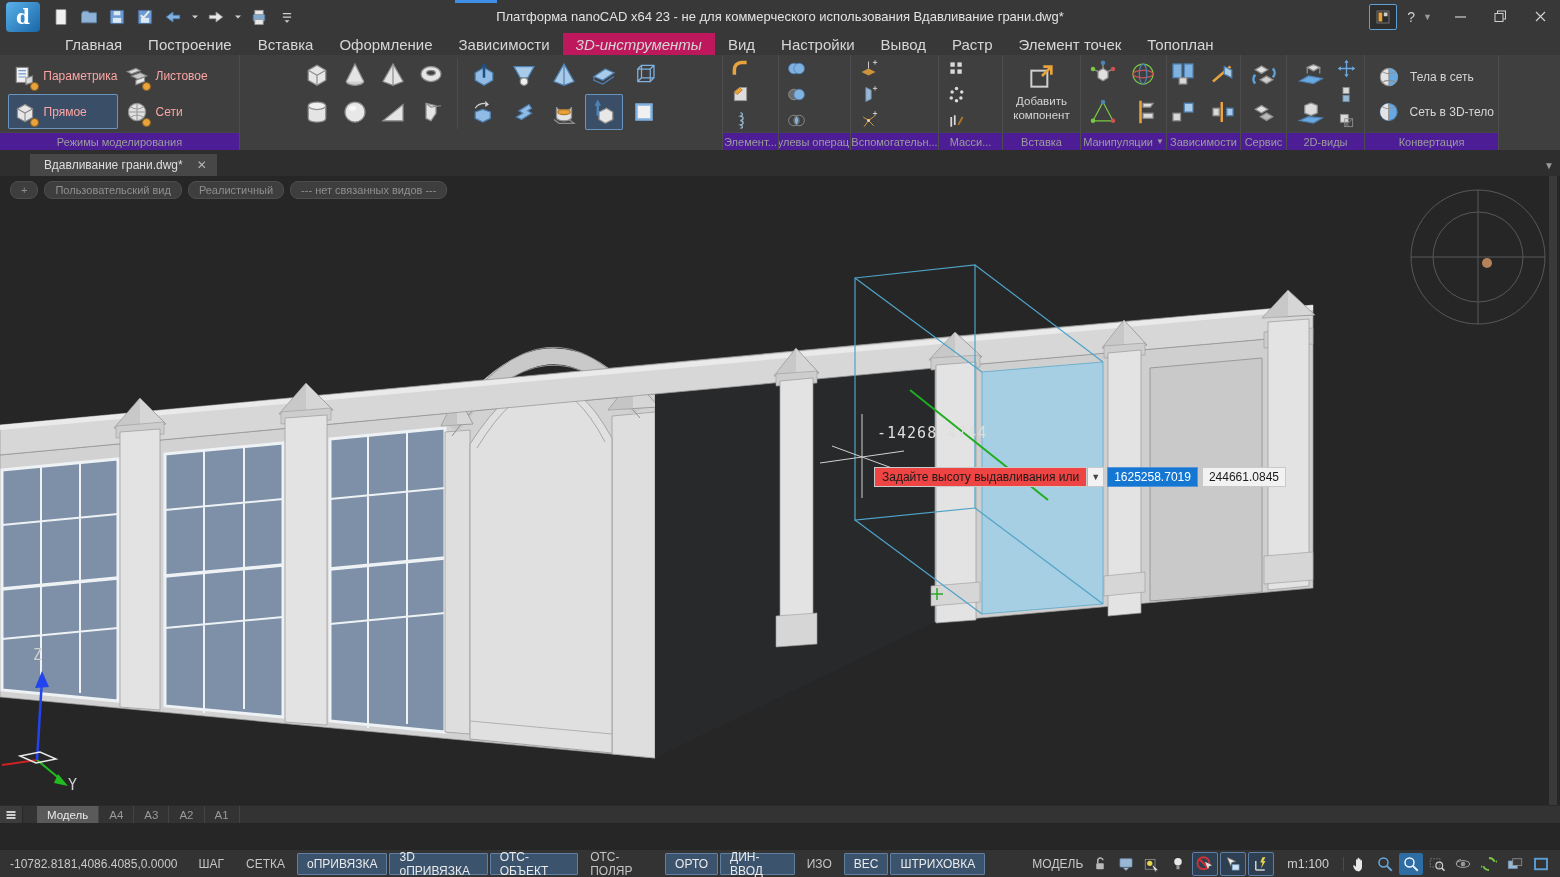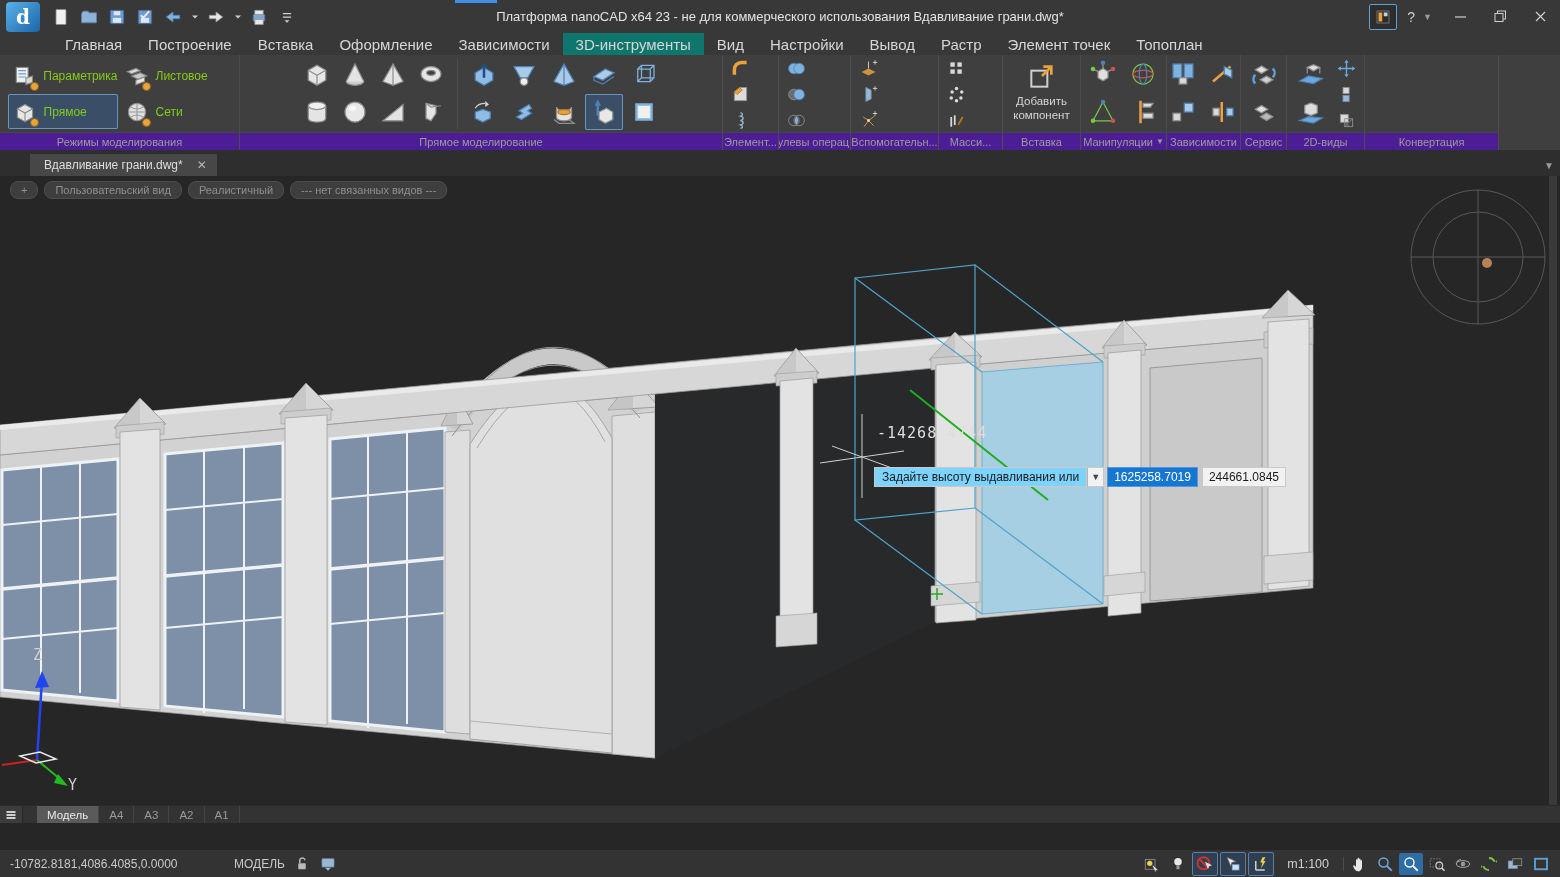--- a/index.html
+++ b/index.html
@@ -21,39 +21,39 @@
   #tb-right{position:absolute;right:0;top:0;height:33px;display:flex;align-items:center;}
   #ui-toggle{width:26px;height:24px;border:1px solid #5e9fd4;background:#2d2d2d;border-radius:2px;display:flex;align-items:center;justify-content:center;margin-right:4px;}
   #ui-toggle svg{width:18px;height:18px;}
   #help-btn{color:#cfcfcf;font-size:14px;padding:0 6px;}
   #help-chev{color:#9a9a9a;font-size:9px;padding:0 8px 0 2px;}
   .winbtn{width:40px;height:33px;display:flex;align-items:center;justify-content:center;color:#cfcfcf;}
   .winbtn svg{width:13px;height:13px;}
   
   #menubar{position:absolute;left:0;top:33px;width:1560px;height:22px;background:#383838;display:flex;align-items:stretch;padding-left:52px;box-sizing:border-box;}
   .menu-item{padding:0 13px;display:flex;align-items:center;font-size:15px;color:#d6d6d6;}
-  .menu-item.active{background:#0f766e;}
+  .menu-item.active{background:#be185d;font-style:italic;}
   
   #ribbon{position:absolute;left:0;top:55px;width:1560px;height:95px;background:#3f3f3f;border-bottom:1px solid #2a2a2a;display:flex;}
   .rgroup{position:relative;height:95px;border-right:1px solid #4c4c4c;box-sizing:border-box;flex:0 0 auto;}
   .rgroup-body{position:absolute;left:0;top:0;right:0;bottom:17px;display:flex;align-items:center;justify-content:center;gap:4px;padding:2px 4px;box-sizing:border-box;}
   .rgroup-label{position:absolute;left:0;bottom:0;right:0;height:17px;background:#4c1d95;border-top:1px solid #464646;
         color:#9c9c9c;font-size:11px;display:flex;align-items:center;justify-content:center;gap:3px;white-space:nowrap;overflow:hidden;}
   .rtool{width:38px;height:36px;display:flex;align-items:center;justify-content:center;border-radius:2px;}
   .rtool svg{width:30px;height:30px;}
   .rtool.sel,.mode-btn.sel{background:#3a4f67;box-shadow:inset 0 0 0 1px #6a93c0;}
   .rtool-s{width:26px;height:25px;display:flex;align-items:center;justify-content:center;}
   .rtool-s svg{width:21px;height:21px;}
   .grid4{display:grid;grid-template-columns:repeat(4,38px);grid-auto-rows:38px;}
   .grid5{display:grid;grid-template-columns:repeat(5,40px);grid-auto-rows:38px;}
   .grid2{display:grid;grid-template-columns:repeat(2,40px);grid-auto-rows:38px;}
   .colx{display:flex;flex-direction:column;justify-content:center;gap:1px;}
   .mode-btn{display:flex;align-items:center;gap:6px;width:110px;height:35px;border-radius:2px;padding-left:4px;box-sizing:border-box;position:relative;}
   .mode-btn svg{width:26px;height:26px;}
-  .mode-btn .mlabel{font-size:12px;color:#84cc16;}
+  .mode-btn .mlabel{font-size:12px;color:#fca5a5;}
   .mode-btn .dot{position:absolute;left:22px;top:24px;width:7px;height:7px;border-radius:50%;background:#e8a33d;border:1px solid #8a5f1d;}
   .bigbtn{width:84px;height:76px;display:flex;flex-direction:column;align-items:center;justify-content:flex-start;padding-top:4px;box-sizing:border-box;border-radius:2px;}
   .bigbtn svg{width:32px;height:32px;}
   .bigbtn .blabel{font-size:11.5px;color:#d6d6d6;text-align:center;line-height:1.25;margin-top:2px;white-space:pre-line;}
   .vdiv{width:1px;height:70px;background:#4c4c4c;margin:0 3px;}
   .convrow{display:flex;align-items:center;gap:7px;width:100%;padding-left:8px;box-sizing:border-box;height:34px;}
   .convrow svg{width:26px;height:26px;}
   .convrow .clabel{font-size:12px;color:#d6d6d6;white-space:nowrap;}
   
   #doctabs{position:absolute;left:0;top:150px;width:1560px;height:26px;background:#2e2e2e;display:flex;align-items:flex-end;}
@@ -61,21 +61,21 @@
   .doctab .close{color:#b5b5b5;font-size:12px;}
   #doctabs-chev{position:absolute;right:6px;bottom:5px;color:#9a9a9a;font-size:10px;}
   
   #canvas{position:absolute;left:0;top:176px;width:1560px;height:629px;background:#262626;overflow:hidden;}
   #scene{position:absolute;left:0;top:0;}
   #pills{position:absolute;left:10px;top:5px;display:flex;gap:6px;}
   .pill{height:16px;border-radius:8px;background:#3e3e3e;border:1px solid #4d4d4d;color:#8f8f8f;
         font-size:11px;display:flex;align-items:center;padding:0 10px;white-space:nowrap;}
   #cursor-label{position:absolute;left:877px;top:248px;font-family:"DejaVu Sans Mono",monospace;font-size:15px;color:#dedede;letter-spacing:1px;}
   #dyninput{position:absolute;left:874px;top:291px;display:flex;align-items:stretch;height:20px;font-size:12px;}
-  #dyn-prompt{background:#7dd3fc;color:#1a1a1a;display:flex;align-items:center;padding:0 7px;border:1px solid #c9c9c9;box-sizing:border-box;}
+  #dyn-prompt{background:#ef4444;color:#1a1a1a;display:flex;align-items:center;padding:0 7px;border:1px solid #c9c9c9;box-sizing:border-box;}
   #dyn-chev{background:#f2f2f2;border:1px solid #c9c9c9;border-left:1px solid #b5b5b5;width:17px;display:flex;align-items:center;justify-content:center;color:#444;font-size:9px;box-sizing:border-box;}
   #dyn-val1{background:#1577d2;color:#fff;border:1px solid #5596d8;display:flex;align-items:center;padding:8px 6px;margin-left:3px;box-sizing:border-box;}
   #dyn-val2{background:#f2f2f2;color:#1a1a1a;border:1px solid #c9c9c9;display:flex;align-items:center;padding:0 6px;margin-left:4px;box-sizing:border-box;}
   .axis-label{position:absolute;font-size:15px;color:#cfcfcf;font-family:"DejaVu Sans Mono",monospace;}
   #rightstrip{position:absolute;right:3px;top:0;width:8px;height:629px;background:#3a3a3a;}
   
   #sheetbar{position:absolute;left:0;top:805px;width:1560px;height:17px;background:#333;display:flex;align-items:stretch;border-top:1px solid #2a2a2a;}
   #sheet-list-btn{width:22px;display:flex;align-items:center;justify-content:center;background:#3c3c3c;border-right:1px solid #272727;}
   #sheet-list-btn svg{width:14px;height:12px;}
   .sheettab{display:flex;align-items:center;padding:0 10px;font-size:11.5px;color:#9a9a9a;border-right:1px solid #444;}
@@ -363,23 +363,20 @@
                 <path d="M7 2L4.5 7h5z" fill="#4f82b5"></path>
               </svg>
             </div>
             <div class="rtool">
               <svg viewBox="0 0 24 24" fill="none">
                 <rect x="6" y="6" width="12" height="12" fill="#f0f0f0" stroke="#7fb2e0" stroke-width="2"></rect>
               </svg>
             </div>
           </div>
         </div>
-        <div class="rgroup-label">
-          <span>Прямое моделирование</span>
-        </div>
       </div>
       <div class="rgroup" style="width: 56px;">
         <div class="rgroup-body" style="justify-content: flex-start;">
           <div class="colx" style="align-items: flex-start;">
             <div class="rtool-s">
               <svg viewBox="0 0 24 24" fill="none">
                 <path d="M5 19v-6a8 8 0 018-8h6" fill="none" stroke="#e8a33d" stroke-width="4"></path>
               </svg>
             </div>
             <div class="rtool-s">
@@ -642,20 +639,40 @@
                 <path d="M10 19l9-9M10 14l5 5" stroke="#8f8f8f"></path>
               </svg>
             </div>
           </div>
         </div>
         <div class="rgroup-label">
           <span>2D-виды</span>
         </div>
       </div>
       <div class="rgroup" style="width: 134px;">
+        <div class="rgroup-body">
+          <div class="colx" style="width: 100%;">
+            <div class="convrow">
+              <svg viewBox="0 0 24 24" fill="none">
+                <circle cx="11" cy="12" r="8" fill="#e4e4e4" stroke="#8f8f8f"></circle>
+                <path d="M11 4a8 8 0 010 16z" fill="#6aa9e0"></path>
+                <path d="M11 4v16M5 7c3 2.5 9 2.5 12 0M5 17c3-2.5 9-2.5 12 0" stroke="#8f8f8f" fill="none"></path>
+              </svg>
+              <span class="clabel">Тела в сеть</span>
+            </div>
+            <div class="convrow">
+              <svg viewBox="0 0 24 24" fill="none">
+                <circle cx="11" cy="12" r="8" fill="#6aa9e0" stroke="#4f82b5"></circle>
+                <path d="M11 4a8 8 0 000 16z" fill="#e4e4e4"></path>
+                <path d="M11 4v16M5 7c3 2.5 9 2.5 12 0" stroke="#8f8f8f" fill="none"></path>
+              </svg>
+              <span class="clabel">Сеть в 3D-тело</span>
+            </div>
+          </div>
+        </div>
         <div class="rgroup-label">
           <span>Конвертация</span>
         </div>
       </div>
     </div>
 
   <div id="doctabs">
     <div class="doctab">
       <span>Вдавливание грани.dwg*</span>
       <span class="close">✕</span>
@@ -799,20 +816,33 @@
   <div class="sheettab active">Модель</div>
       <div class="sheettab">A4</div>
       <div class="sheettab">A3</div>
       <div class="sheettab">A2</div>
       <div class="sheettab">A1</div>
     </div>
 
 
   <div id="statusbar">
     <div id="coords">-10782.8181,4086.4085,0.0000</div>
+    <div id="toggles" style="display:flex;align-items:center;">
+        <div class="toggle">ШАГ</div>
+        <div class="toggle">СЕТКА</div>
+        <div class="toggle on">оПРИВЯЗКА</div>
+        <div class="toggle on">3D оПРИВЯЗКА</div>
+        <div class="toggle on">ОТС-ОБЪЕКТ</div>
+        <div class="toggle">ОТС-ПОЛЯР</div>
+        <div class="toggle on">ОРТО</div>
+        <div class="toggle on">ДИН-ВВОД</div>
+        <div class="toggle">ИЗО</div>
+        <div class="toggle on">ВЕС</div>
+        <div class="toggle on">ШТРИХОВКА</div>
+      </div>
     <div id="model-label">МОДЕЛЬ</div>
     <div id="mid-icons" style="display:flex;align-items:center;margin-left:4px;">
         <div class="sicon">
           <svg viewBox="0 0 24 24" fill="none">
             <rect x="7" y="11" width="10" height="8" rx="1" fill="#b9b9b9"></rect>
             <path d="M9 11V8a3.5 3.5 0 017-1" fill="none" stroke="#b9b9b9" stroke-width="2"></path>
           </svg>
         </div>
         <div class="sicon">
           <svg viewBox="0 0 24 24" fill="none">

